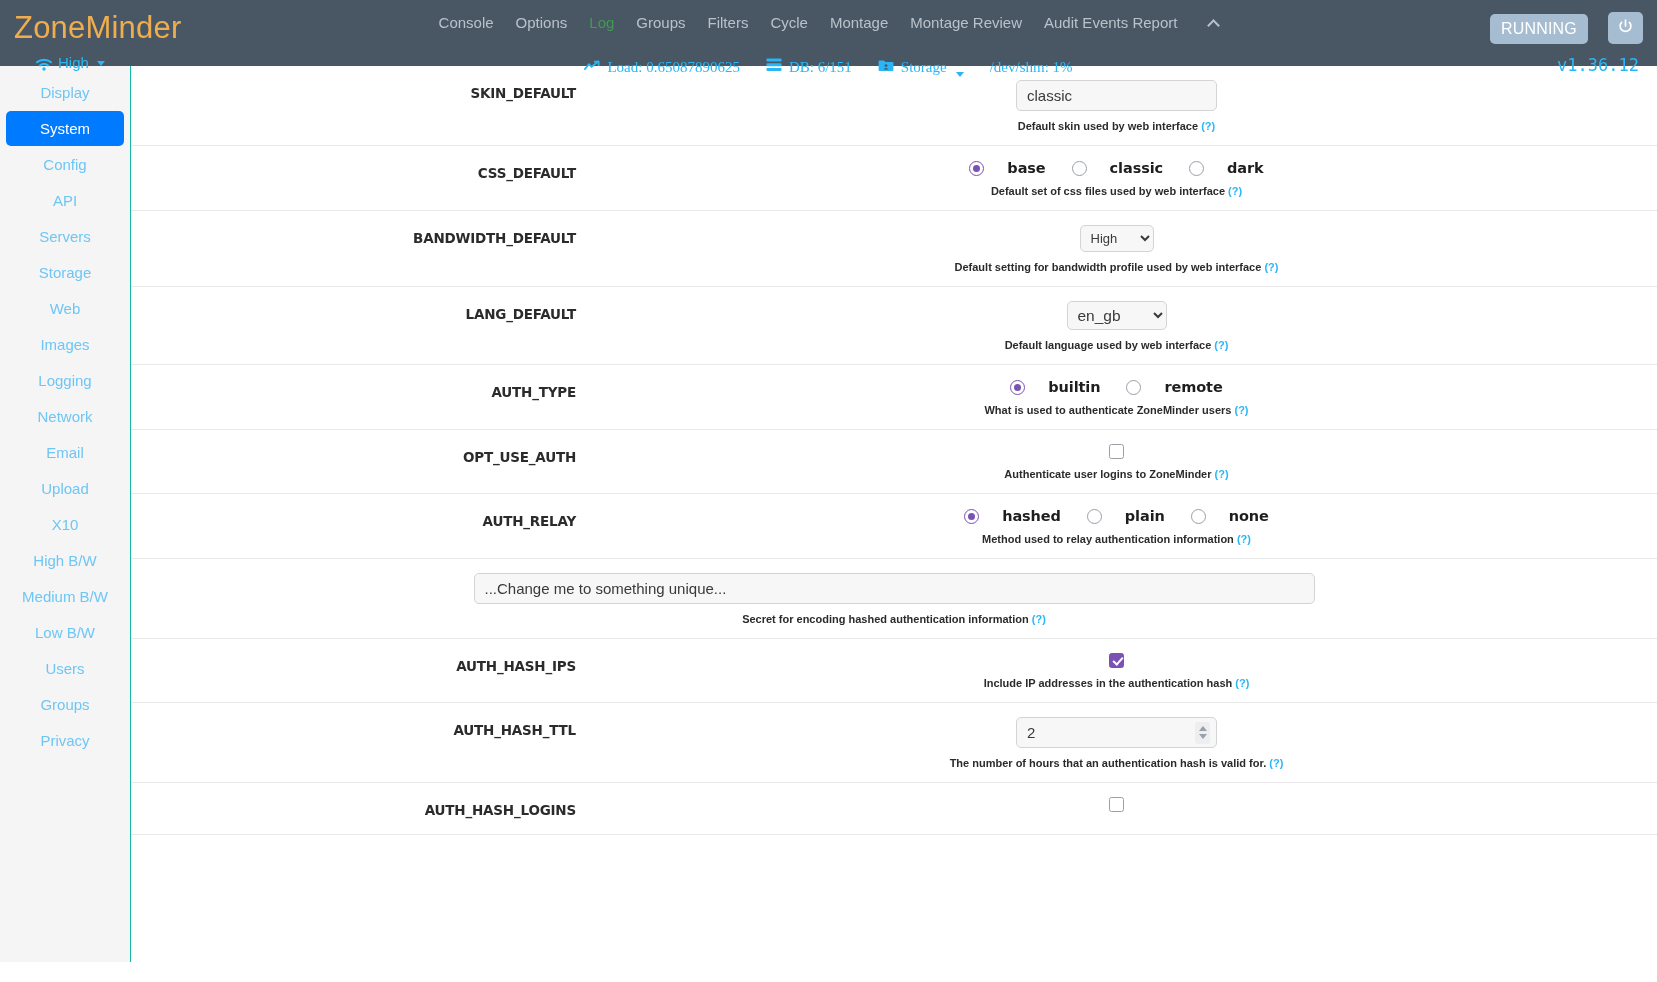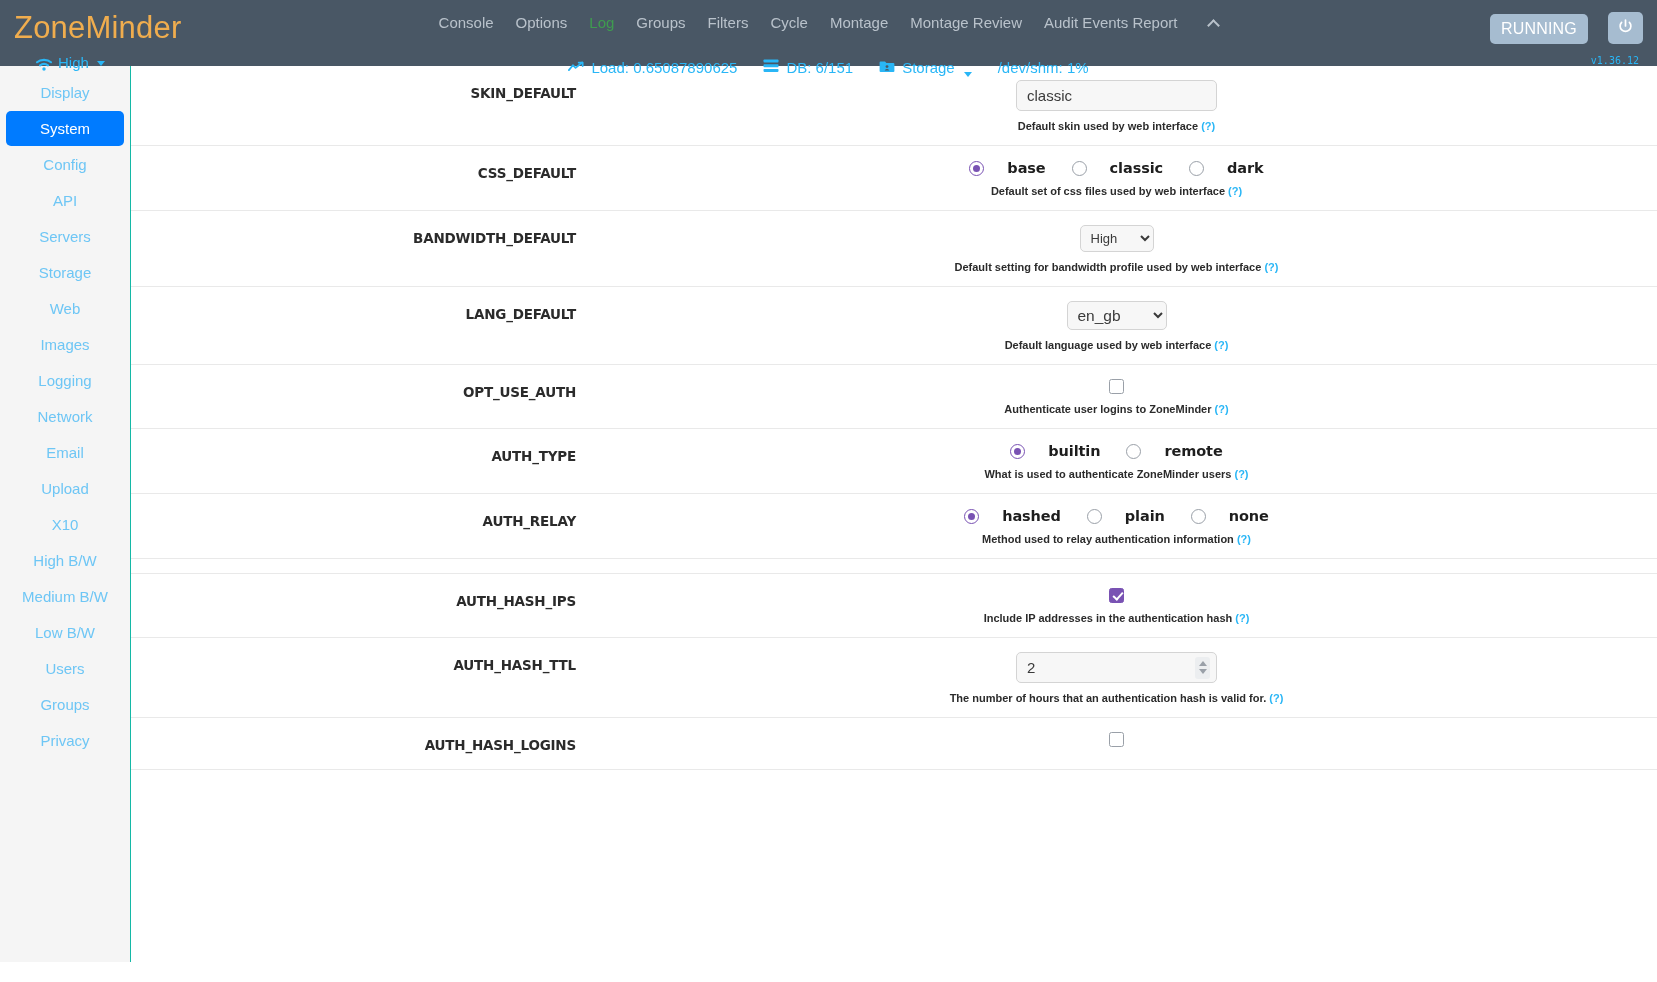--- a/index.html
+++ b/index.html
@@ -100,26 +100,26 @@
     position: absolute;
     left: 0; right: 0; top: 52px;
     height: 30px;
     display: flex;
     justify-content: center;
     align-items: center;
     gap: 26px;
     color: #29b6f6;
     font-size: 15px;
   }
-  .statusbar .item { display: flex; align-items: flex-end; gap: 7px; white-space: nowrap; }
+  .statusbar .item { display: flex; align-items: flex-end; gap: 7px; white-space: nowrap; font-family: Liberation Serif, serif; }
   .version {
     position: absolute;
     right: 18px; top: 55px;
     color: #29b6f6;
-    font-size: 10px;
+    font-size: 17px;
     font-family: "DejaVu Sans Mono", monospace;
   }
 
   
   .layout { display: flex; height: calc(982px - 86px); }
   .sidebar {
     width: 131px;
     flex: 0 0 131px;
     background: #f5f5f5;
     border-right: 1px solid #14b8a6;
@@ -460,33 +460,20 @@
           <div class="opt-hint">
             <span>Default language used by web interface</span>
             <span class="q">(?)</span>
           </div>
         </div>
       </div>
     </div>
 
     <div class="opt-row">
       <div class="opt-inner">
-        <div class="opt-label">OPT_USE_AUTH</div>
-        <div class="opt-control">
-          <span class="checkbox"></span>
-          <div class="opt-hint">
-            <span>Authenticate user logins to ZoneMinder</span>
-            <span class="q">(?)</span>
-          </div>
-        </div>
-      </div>
-    </div>
-
-    <div class="opt-row">
-      <div class="opt-inner">
         <div class="opt-label">AUTH_TYPE</div>
         <div class="opt-control">
           <div class="radio-group">
             <label class="radio-item">
               <span class="radio checked"></span>
               <span class="lbl">builtin</span>
             </label>
             <label class="radio-item">
               <span class="radio"></span>
               <span class="lbl">remote</span>
@@ -495,20 +482,33 @@
           <div class="opt-hint">
             <span>What is used to authenticate ZoneMinder users</span>
             <span class="q">(?)</span>
           </div>
         </div>
       </div>
     </div>
 
     <div class="opt-row">
       <div class="opt-inner">
+        <div class="opt-label">OPT_USE_AUTH</div>
+        <div class="opt-control">
+          <span class="checkbox"></span>
+          <div class="opt-hint">
+            <span>Authenticate user logins to ZoneMinder</span>
+            <span class="q">(?)</span>
+          </div>
+        </div>
+      </div>
+    </div>
+
+    <div class="opt-row">
+      <div class="opt-inner">
         <div class="opt-label">AUTH_RELAY</div>
         <div class="opt-control">
           <div class="radio-group">
             <label class="radio-item">
               <span class="radio checked"></span>
               <span class="lbl">hashed</span>
             </label>
             <label class="radio-item">
               <span class="radio"></span>
               <span class="lbl">plain</span>
@@ -521,20 +521,27 @@
           <div class="opt-hint">
             <span>Method used to relay authentication information</span>
             <span class="q">(?)</span>
           </div>
         </div>
       </div>
     </div>
 
     <div class="opt-row">
       <div class="opt-inner">
+        <div class="opt-control">
+          <input class="text-input w-840" type="text" value="...Change me to something unique..." style="">
+          <div class="opt-hint">
+            <span>Secret for encoding hashed authentication information</span>
+            <span class="q">(?)</span>
+          </div>
+        </div>
       </div>
     </div>
 
     <div class="opt-row">
       <div class="opt-inner">
         <div class="opt-label">AUTH_HASH_IPS</div>
         <div class="opt-control">
           <span class="checkbox checked"></span>
           <div class="opt-hint">
             <span>Include IP addresses in the authentication hash</span>

